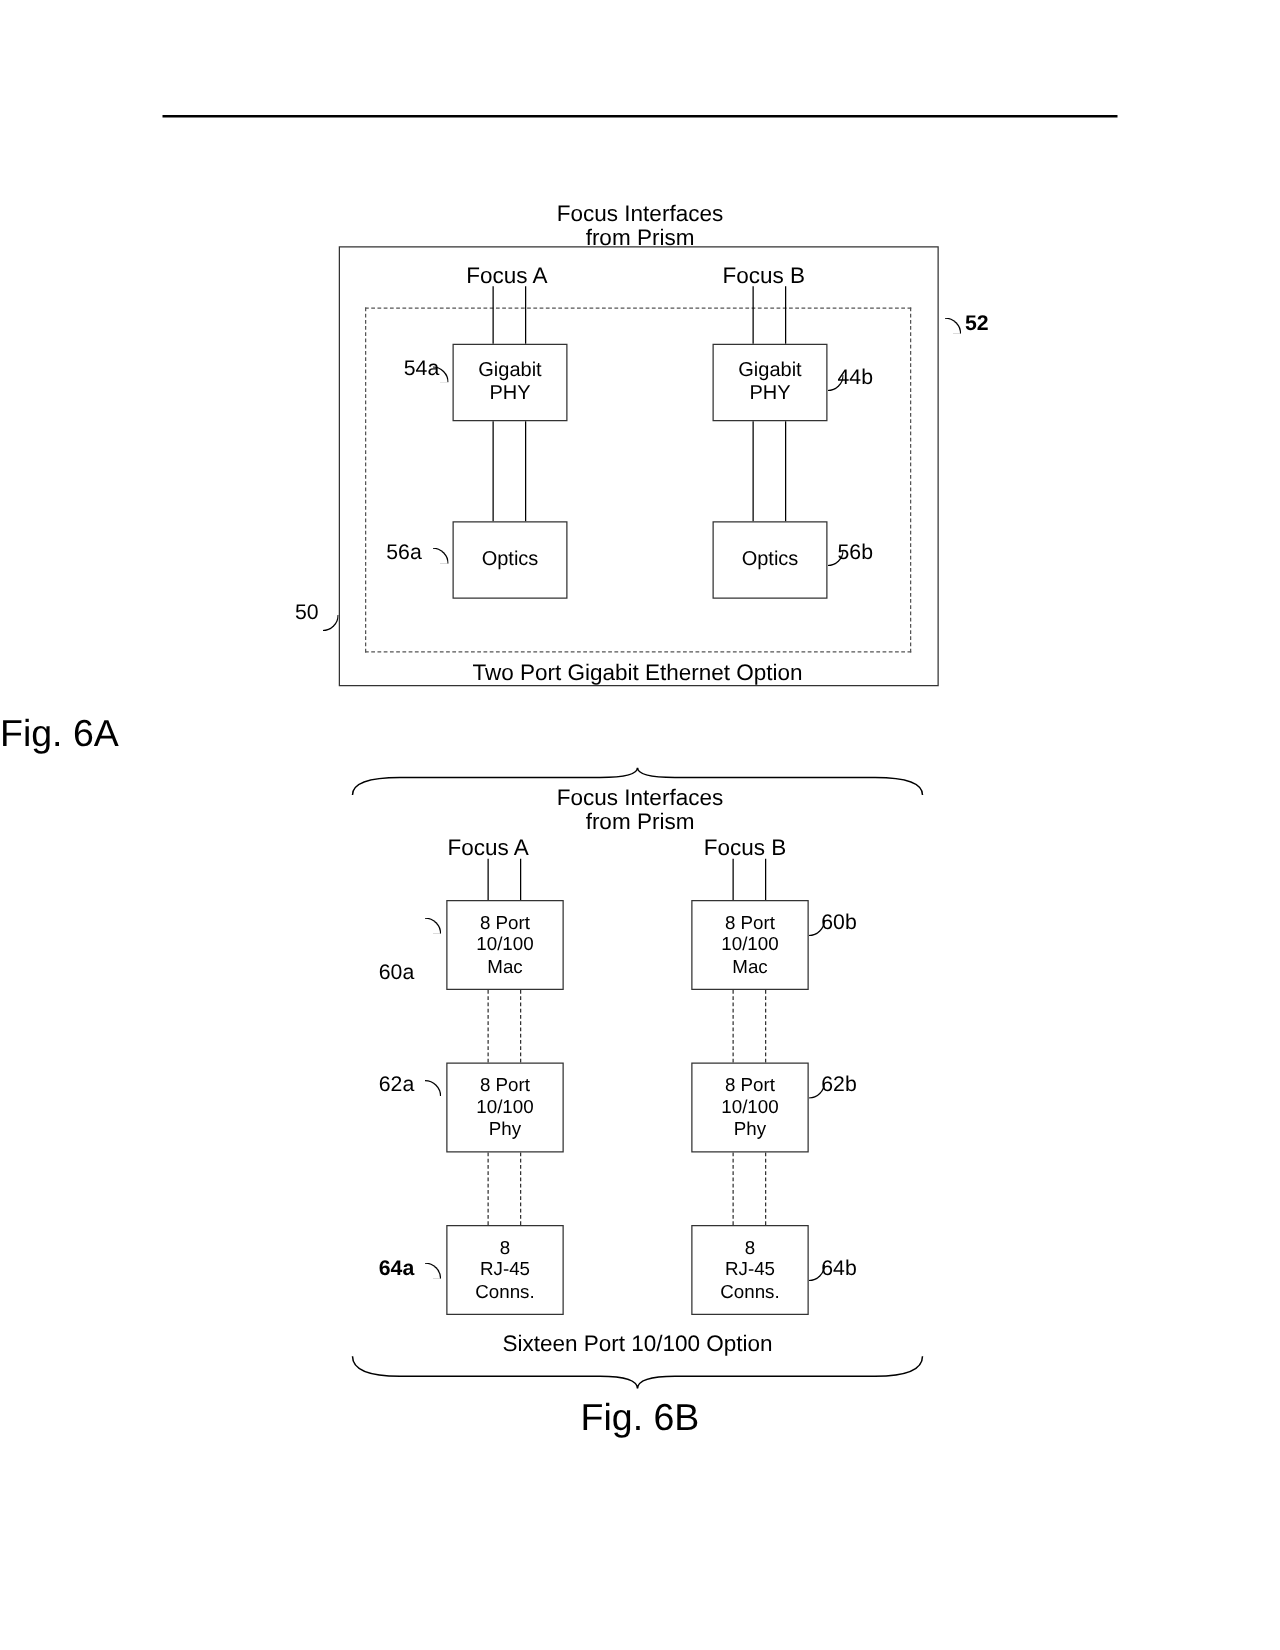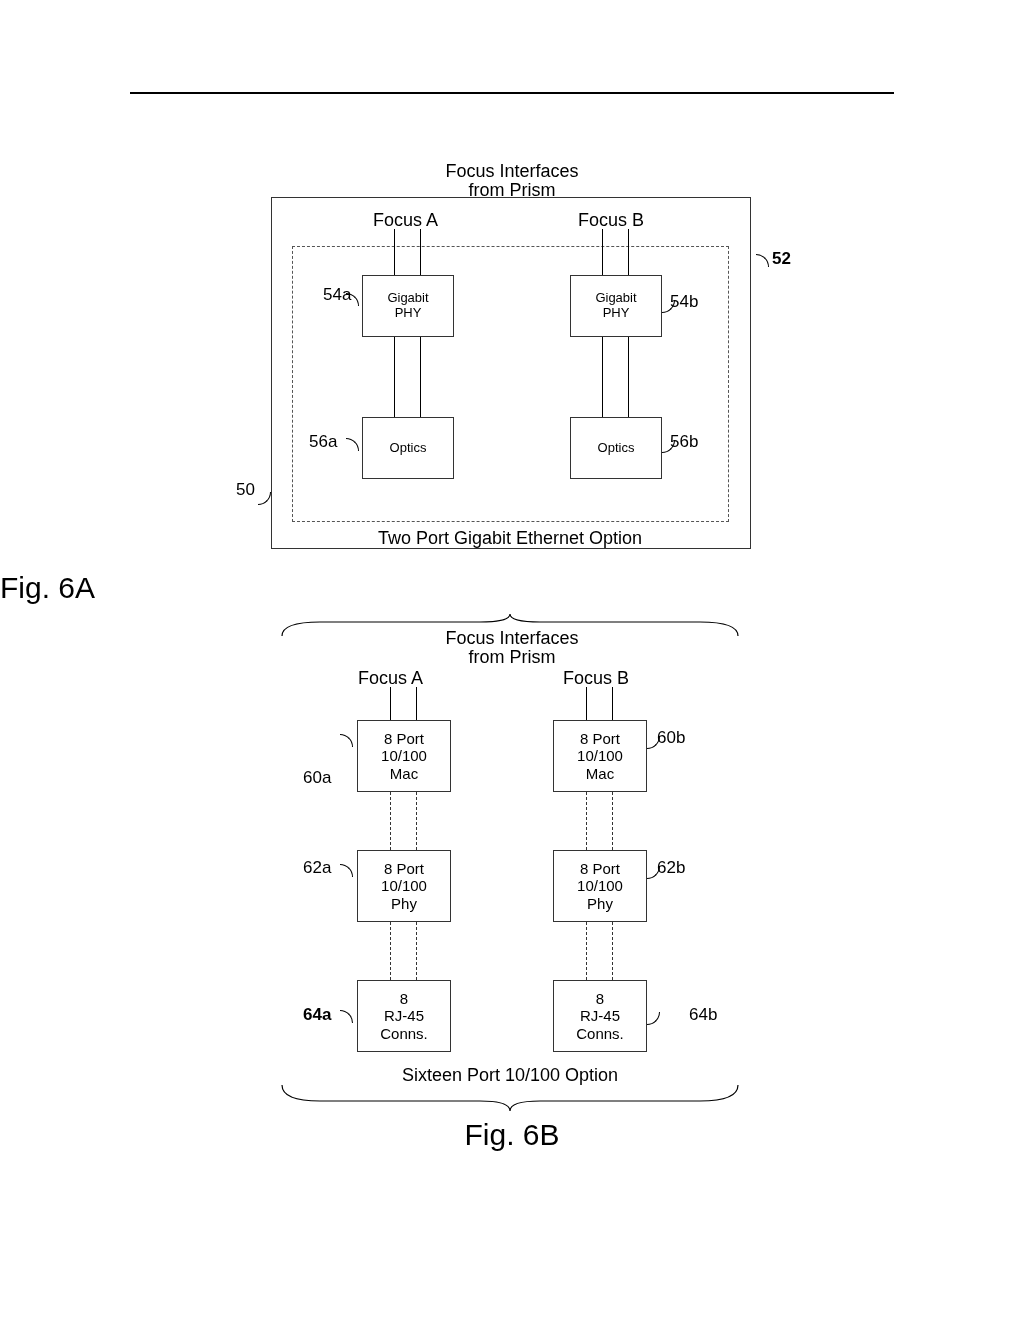--- a/index.html
+++ b/index.html
@@ -63,21 +63,21 @@
 
   
   .v-line { position:absolute; background:#000; width:1px; }
 
   .box6a {
     position:absolute;
     width:90px; height:60px;
     border:1px solid #333;
     display:flex; align-items:center; justify-content:center;
     flex-direction:column;
-    font-size:13px;
+    font-size:16px;
     text-align:center;
     line-height:1.15;
   }
   .phyA-6a { left:362px; top:275px; }
   .phyB-6a { left:570px; top:275px; }
   .optA-6a { left:362px; top:417px; }
   .optB-6a { left:570px; top:417px; }
 
   .lbl { position:absolute; font-size:17px; }
   .lbl54a { left:323px; top:285px; }
@@ -132,21 +132,21 @@
   .phyA6b{ left:357px; top:850px; }
   .phyB6b{ left:553px; top:850px; }
   .rjA   { left:357px; top:980px; }
   .rjB   { left:553px; top:980px; }
 
   .lbl60a { left:303px; top:768px; }
   .lbl60b { left:657px; top:728px; }
   .lbl62a { left:303px; top:858px; }
   .lbl62b { left:657px; top:858px; }
   .lbl64a { left:303px; top:1005px;font-weight:bold; }
-  .lbl64b { left:657px; top:1005px;margin-left:32px; }
+  .lbl64b { left:657px; top:1005px; }
 
   .caption6b {
     position:absolute; left:300px; top:1065px; width:420px;
     text-align:center; font-size:18px;
   }
   .figlabel6b {
     position:absolute; left:0; top:1118px; width:1024px;
     text-align:center; font-size:30px;
   }
 
@@ -207,21 +207,21 @@
   </div>
 <div class="box6a optA-6a">
     <span>Optics</span>
   </div>
 <div class="box6a optB-6a">
     <span>Optics</span>
   </div>
 
 <span class="lbl lbl54a">54a</span>
 <div class="hook" style="left:346px; top:293px; transform:rotate(180deg);"></div>
-<span class="lbl lbl54b">54b</span>
+<span class="lbl lbl54b">44b</span>
 <div class="hook" style="left:662px; top:300px; transform:rotate(270deg);"></div>
 <span class="lbl lbl56a">56a</span>
 <div class="hook" style="left:346px; top:438px; transform:rotate(180deg);"></div>
 <span class="lbl lbl56b">56b</span>
 <div class="hook" style="left:662px; top:440px; transform:rotate(270deg);"></div>
 <span class="lbl lbl50">50</span>
 <div class="hook" style="left:258px; top:492px; transform:rotate(270deg);"></div>
 <span class="lbl lbl52">52</span>
 <div class="hook" style="left:756px; top:254px; transform:rotate(180deg);"></div>
 

